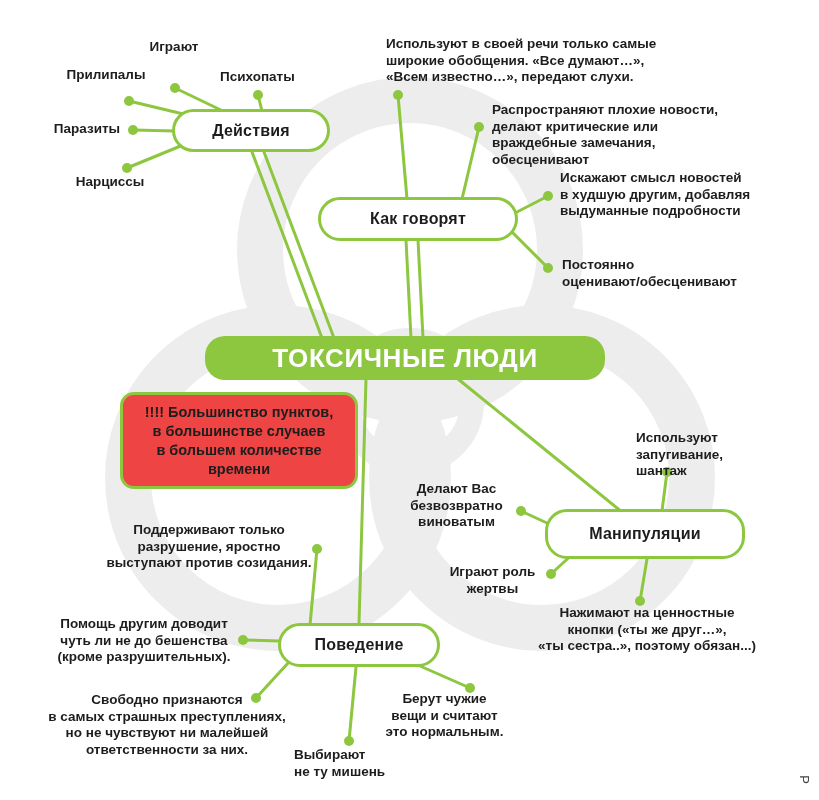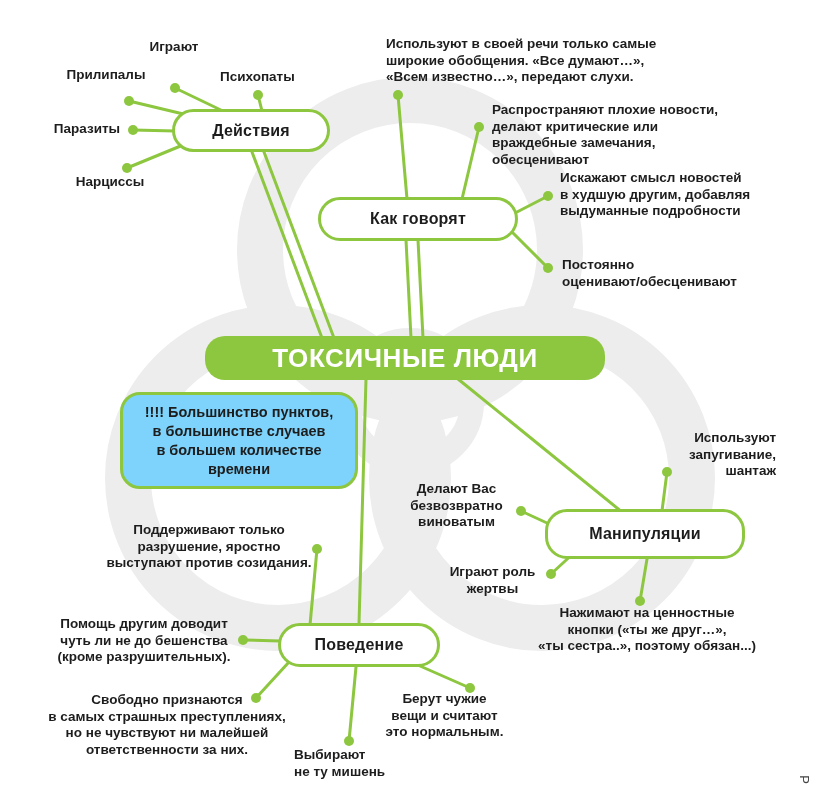--- a/index.html
+++ b/index.html
@@ -41,23 +41,23 @@
     background:var(--green);
     border:none;
     color:#ffffff;
     font-size:26px;
     letter-spacing:.6px;
     border-radius:20px;
   }
   .note-box{
     position:absolute;
     display:flex;align-items:center;justify-content:center;
-    background:#7dd3fc;
+    background:#ef4444;
     border:3px solid var(--green);
-    border-radius:20px;
+    border-radius:14px;
     padding:8px 6px;
     z-index:3;
   }
   .note-text{
     white-space:pre-line;
     text-align:center;
     font-size:14.5px;
     font-weight:600;
     color:var(--ink);
     line-height:1.3;
@@ -177,21 +177,21 @@
 «Всем известно…», передают слухи.</div>
   <div class="leaf" style="left:492px;top:102px;width:235px;">Распространяют плохие новости,
 делают критические или
 враждебные замечания, обесценивают</div>
   <div class="leaf" style="left:560px;top:170px;width:205px;">Искажают смысл новостей
 в худшую другим, добавляя
 выдуманные подробности</div>
   <div class="leaf" style="left:562px;top:257px;width:205px;">Постоянно
 оценивают/обесценивают</div>
 
-  <div class="leaf" style="left:636px;top:430px;width:140px;text-align:right;">Используют
+  <div class="leaf" style="left:636px;top:430px;width:140px;text-align:left;">Используют
 запугивание, шантаж</div>
   <div class="leaf" style="left:404px;top:481px;width:105px;text-align:center;">Делают Вас
 безвозвратно
 виноватым</div>
   <div class="leaf" style="left:440px;top:564px;width:105px;text-align:center;">Играют роль
 жертвы</div>
   <div class="leaf" style="left:528px;top:605px;width:238px;text-align:center;">Нажимают на ценностные
 кнопки («ты же друг…»,
 «ты сестра..», поэтому обязан...)</div>
 

